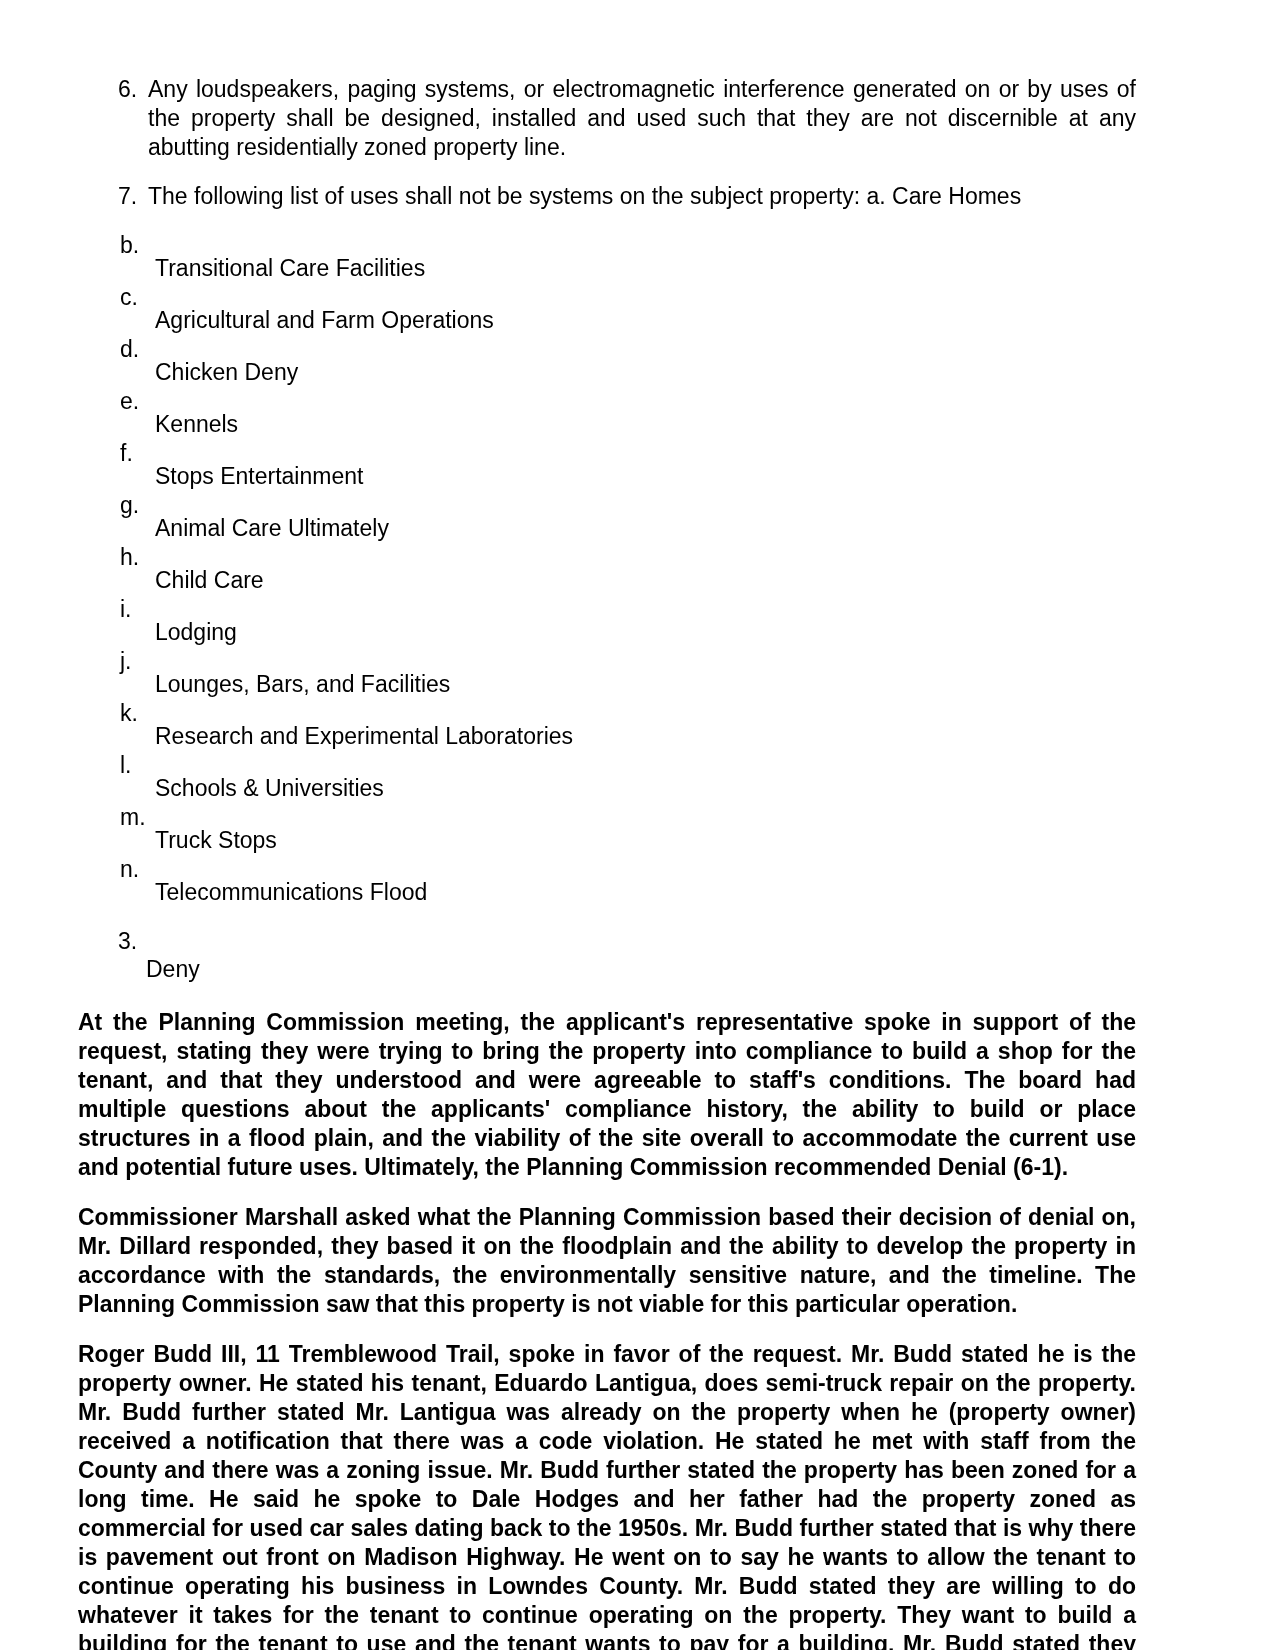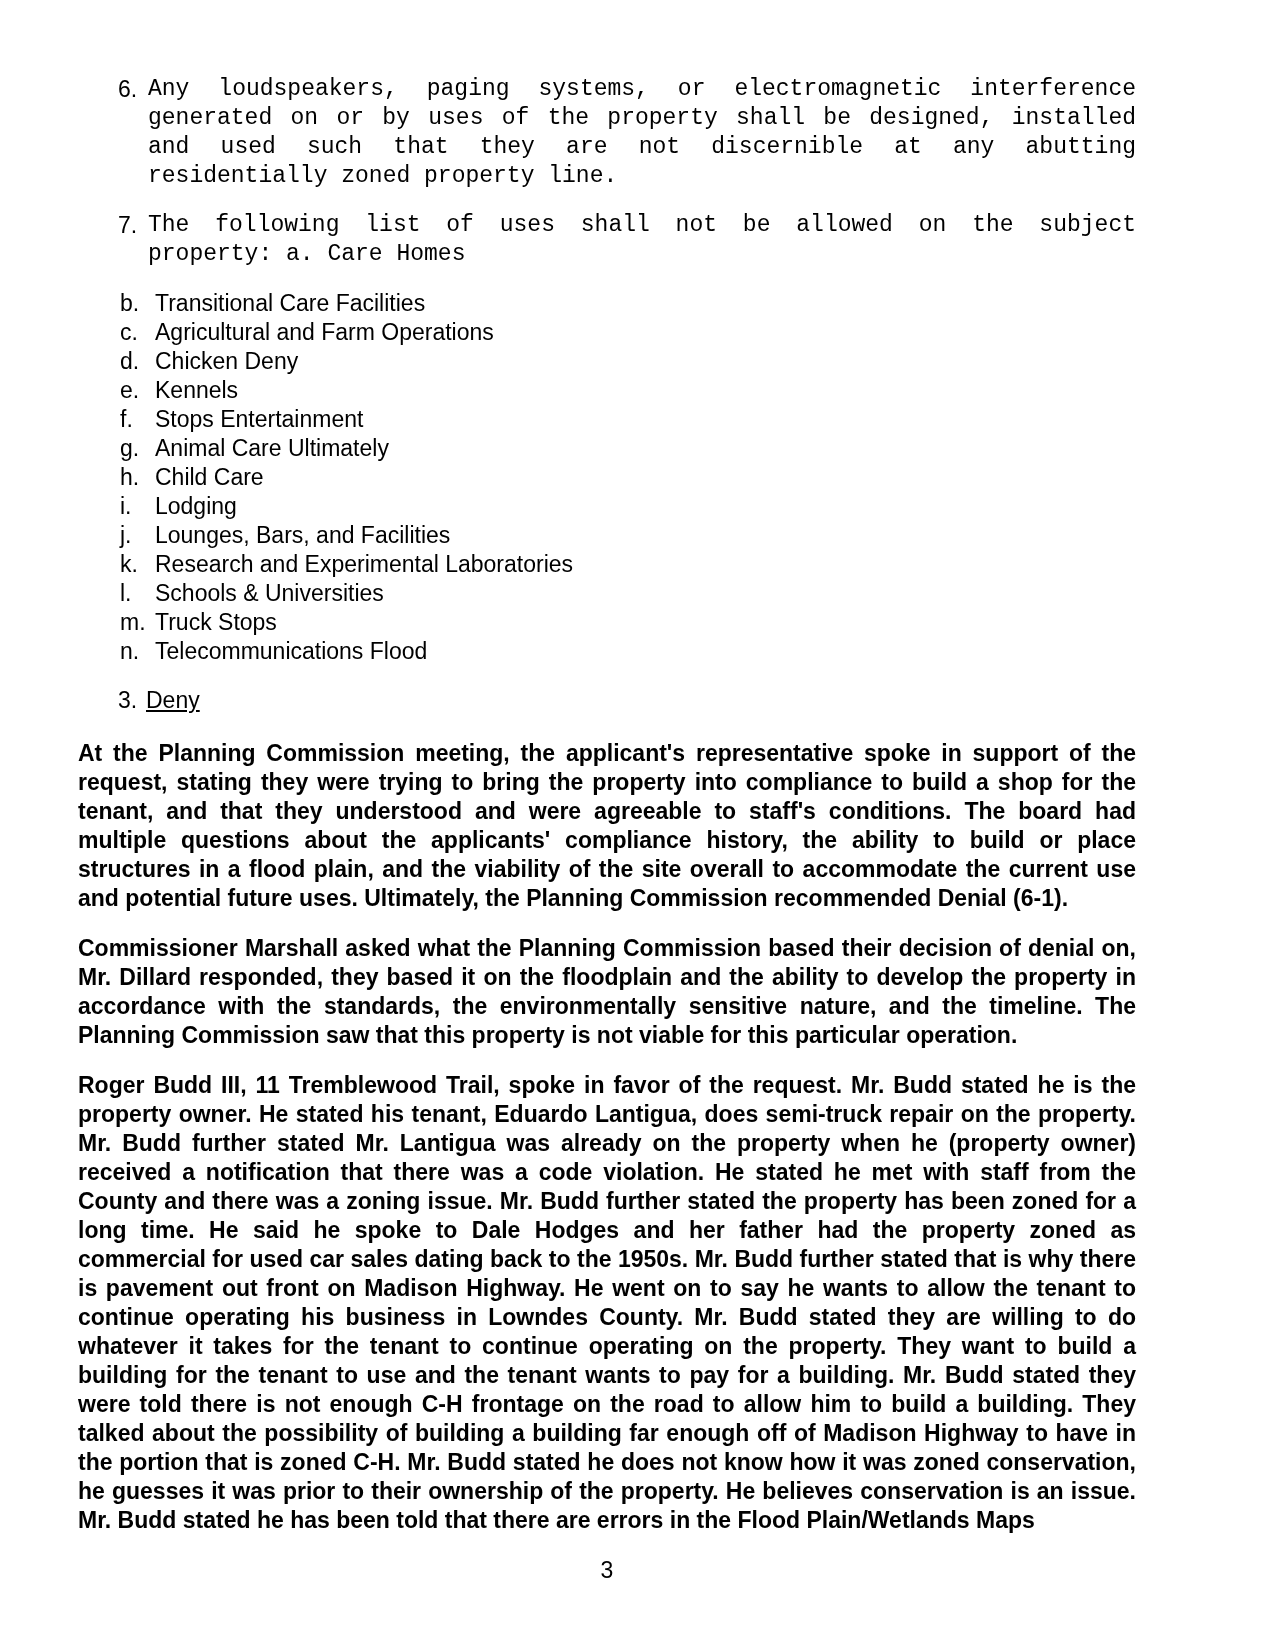--- a/index.html
+++ b/index.html
@@ -26,49 +26,49 @@
     display: flex;
     padding-left: 40px;
     margin-bottom: 20px;
   }
   .num-marker {
     flex: 0 0 30px;
   }
   .num-text {
     flex: 1;
     text-align: justify;
-    font-family: Liberation Mono, monospace;
   }
 
   
   .letter-list {
     margin-bottom: 20px;
   }
   .letter-item {
     display: flex;
     padding-left: 42px;
   }
   .letter-marker {
     flex: 0 0 35px;
   }
   .letter-text {
     flex: 1;
+    margin-top: 23px;
   }
 
   
   .deny-heading {
     display: flex;
     padding-left: 40px;
     margin-bottom: 24px;
   }
   .deny-marker {
     flex: 0 0 28px;
   }
   .deny-label {
-    text-decoration: underline;
+    margin-top: 28px;
   }
 
   
   .body-par {
     margin: 0 0 21px 0;
     text-align: justify;
     font-weight: bold;
   }
 
   .page-number {
@@ -81,21 +81,21 @@
 
 <div class="page">
 
   <section>
     <div class="num-item">
       <span class="num-marker">6.</span>
       <div class="num-text">Any loudspeakers, paging systems, or electromagnetic interference generated on or by uses of the property shall be designed, installed and used such that they are not discernible at any abutting residentially zoned property line.</div>
     </div>
     <div class="num-item">
       <span class="num-marker">7.</span>
-      <div class="num-text">The following list of uses shall not be allowed on the subject property: a. Care Homes</div>
+      <div class="num-text">The following list of uses shall not be systems on the subject property: a. Care Homes</div>
     </div>
   </section>
 
   <section class="letter-list">
     <div class="letter-item">
       <span class="letter-marker">b.</span>
       <div class="letter-text">Transitional Care Facilities</div>
     </div>
     <div class="letter-item">
       <span class="letter-marker">c.</span>

